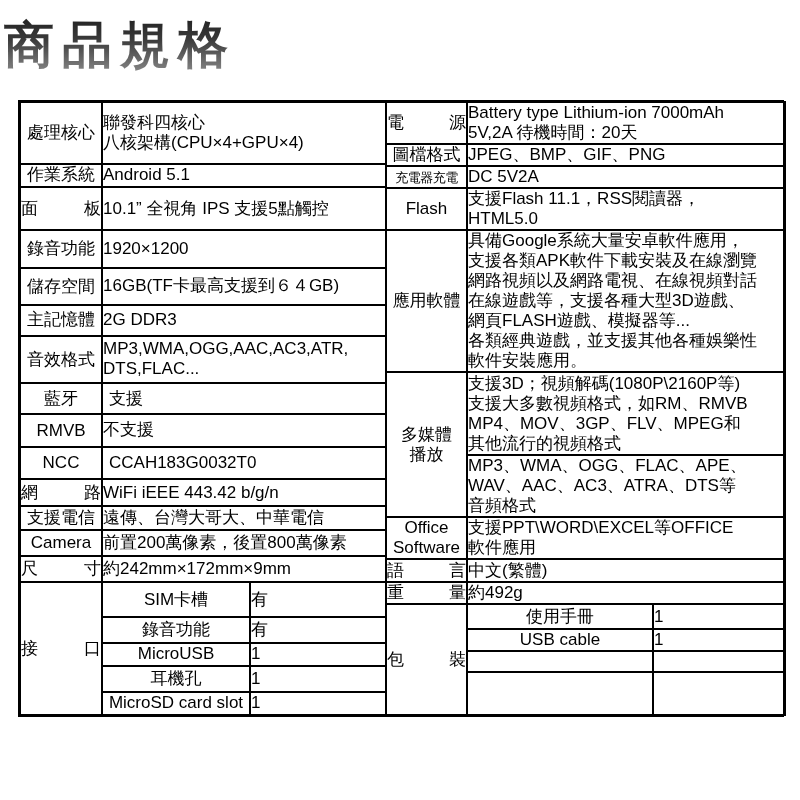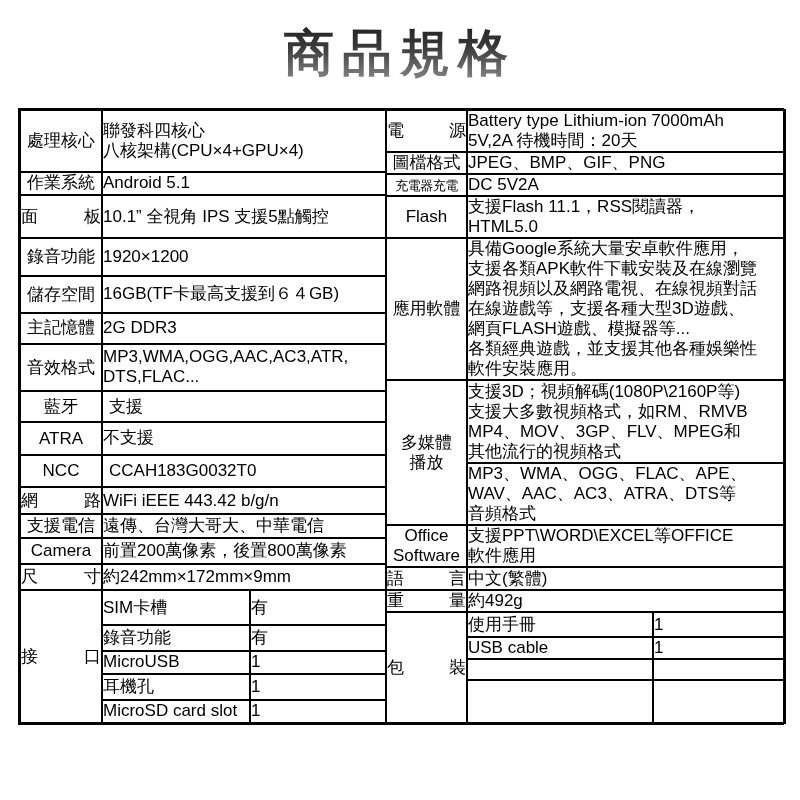--- a/index.html
+++ b/index.html
@@ -2,22 +2,21 @@
 <html><head>
 <meta charset="utf-8">
 <style>
   html,body{margin:0;padding:0;background:#fff;}
   body{
     width:800px;height:800px;overflow:hidden;
     font-family:"Liberation Sans","DejaVu Sans",sans-serif;
     color:#000;
   }
   .title{
-    margin:12px;padding-top:8px;height:70px;
-    text-align:center;
+    margin:4px;padding-top:8px;height:70px;
     font-size:50px;font-weight:700;letter-spacing:8px;
     color:#3c3c3c;
   }
   @supports ((-webkit-background-clip:text) or (background-clip:text)){
     .title{
       background:linear-gradient(180deg,#131313 0%,#3a3a3a 45%,#9c9c9c 100%);
       -webkit-background-clip:text;background-clip:text;
       color:transparent;-webkit-text-fill-color:transparent;
     }
   }
@@ -45,21 +44,21 @@
   }
   td.lab .lab-in{display:inline-block;max-width:100%;}
   td.lab .lab-in.spread{display:flex;justify-content:space-between;width:100%;}
   td.lab .sm{font-size:13px;letter-spacing:-0.5px;}
   td.val{
     white-space:pre-line;
     vertical-align:middle;text-align:left;
     padding:1px 6px;line-height:20px;
   }
   td.val.indent{padding-left:6px;}
-  td.sub{padding:0 6px;vertical-align:middle;text-align:left;}
+  td.sub{padding:0 6px;vertical-align:middle;text-align:center;}
   td.qty{padding:0 9px;vertical-align:middle;text-align:left;}
 </style>
 </head>
 <body>
 
 <h1 class="title">商品規格</h1>
 
 <div class="wrap">
 
   <table class="spec" id="t-left">
@@ -97,21 +96,21 @@
       <tr style="height:45px">
         <td class="lab"><span class="lab-in">音效格式</span></td>
         <td class="val" colspan="2">MP3,WMA,OGG,AAC,AC3,ATR,
 DTS,FLAC...</td>
       </tr>
       <tr style="height:30px">
         <td class="lab"><span class="lab-in">藍牙</span></td>
         <td class="val indent" colspan="2">支援</td>
       </tr>
       <tr style="height:31px">
-        <td class="lab"><span class="lab-in">ATRA</span></td>
+        <td class="lab"><span class="lab-in">RMVB</span></td>
         <td class="val" colspan="2">不支援</td>
       </tr>
       <tr style="height:31px">
         <td class="lab"><span class="lab-in">NCC</span></td>
         <td class="val indent" colspan="2">CCAH183G0032T0</td>
       </tr>
       <tr style="height:26px">
         <td class="lab"><span class="lab-in spread"><span>網</span><span>路</span></span></td>
         <td class="val" colspan="2">WiFi iEEE 443.42 b/g/n</td>
       </tr>

